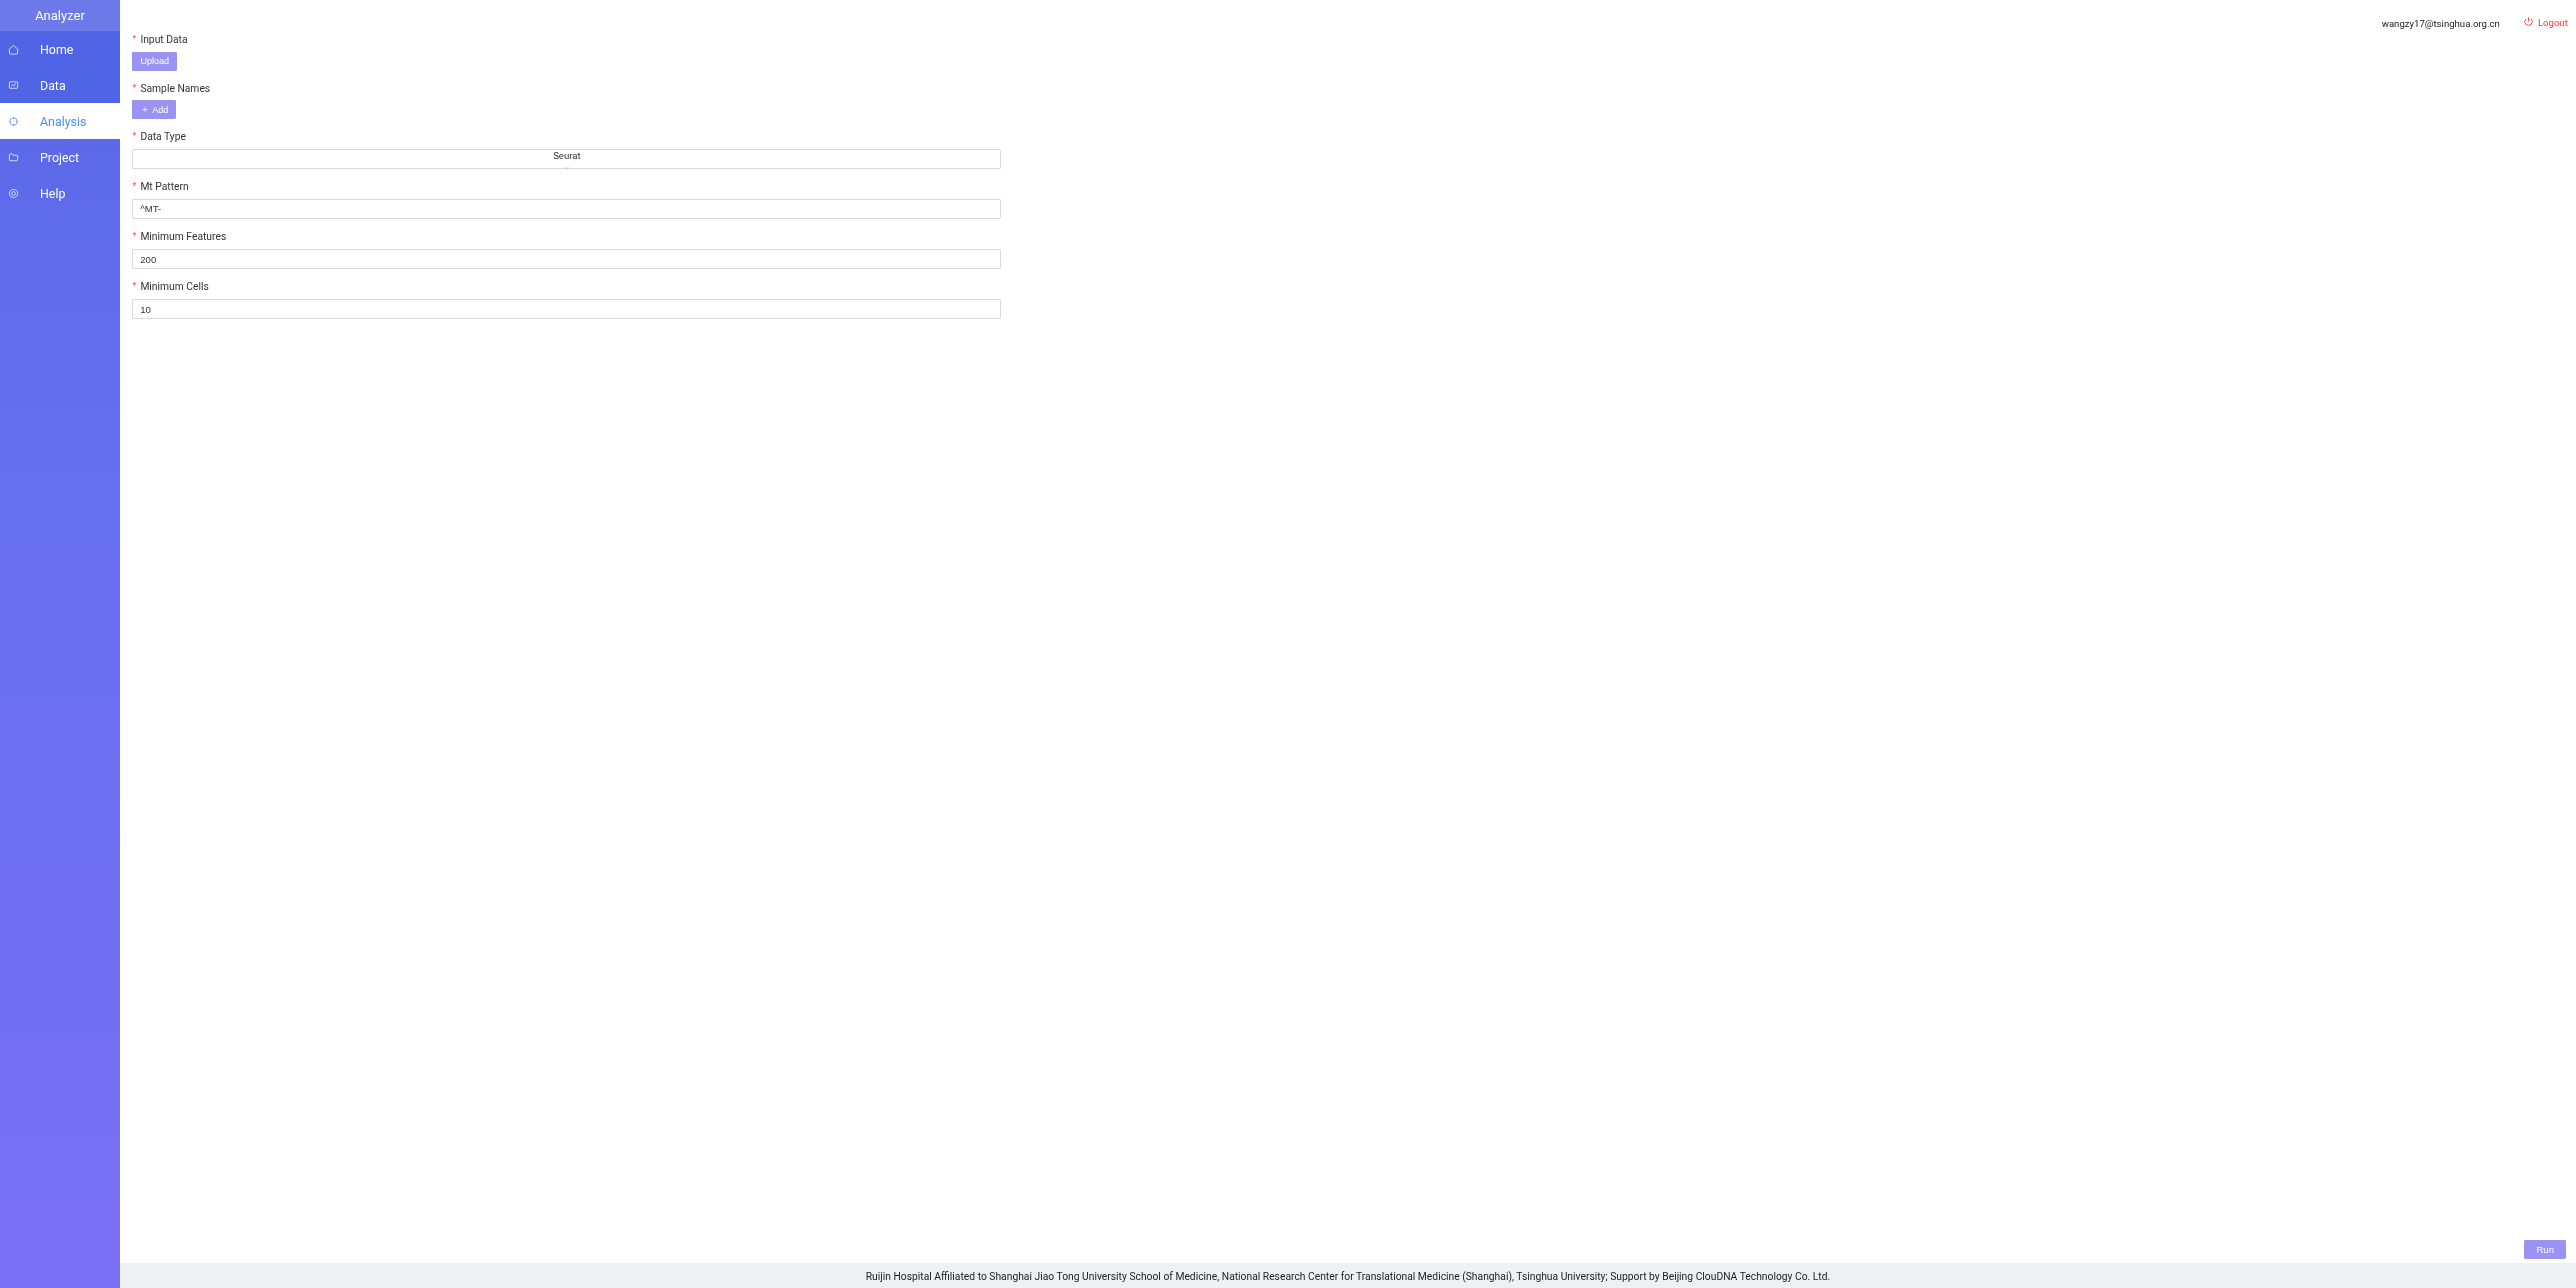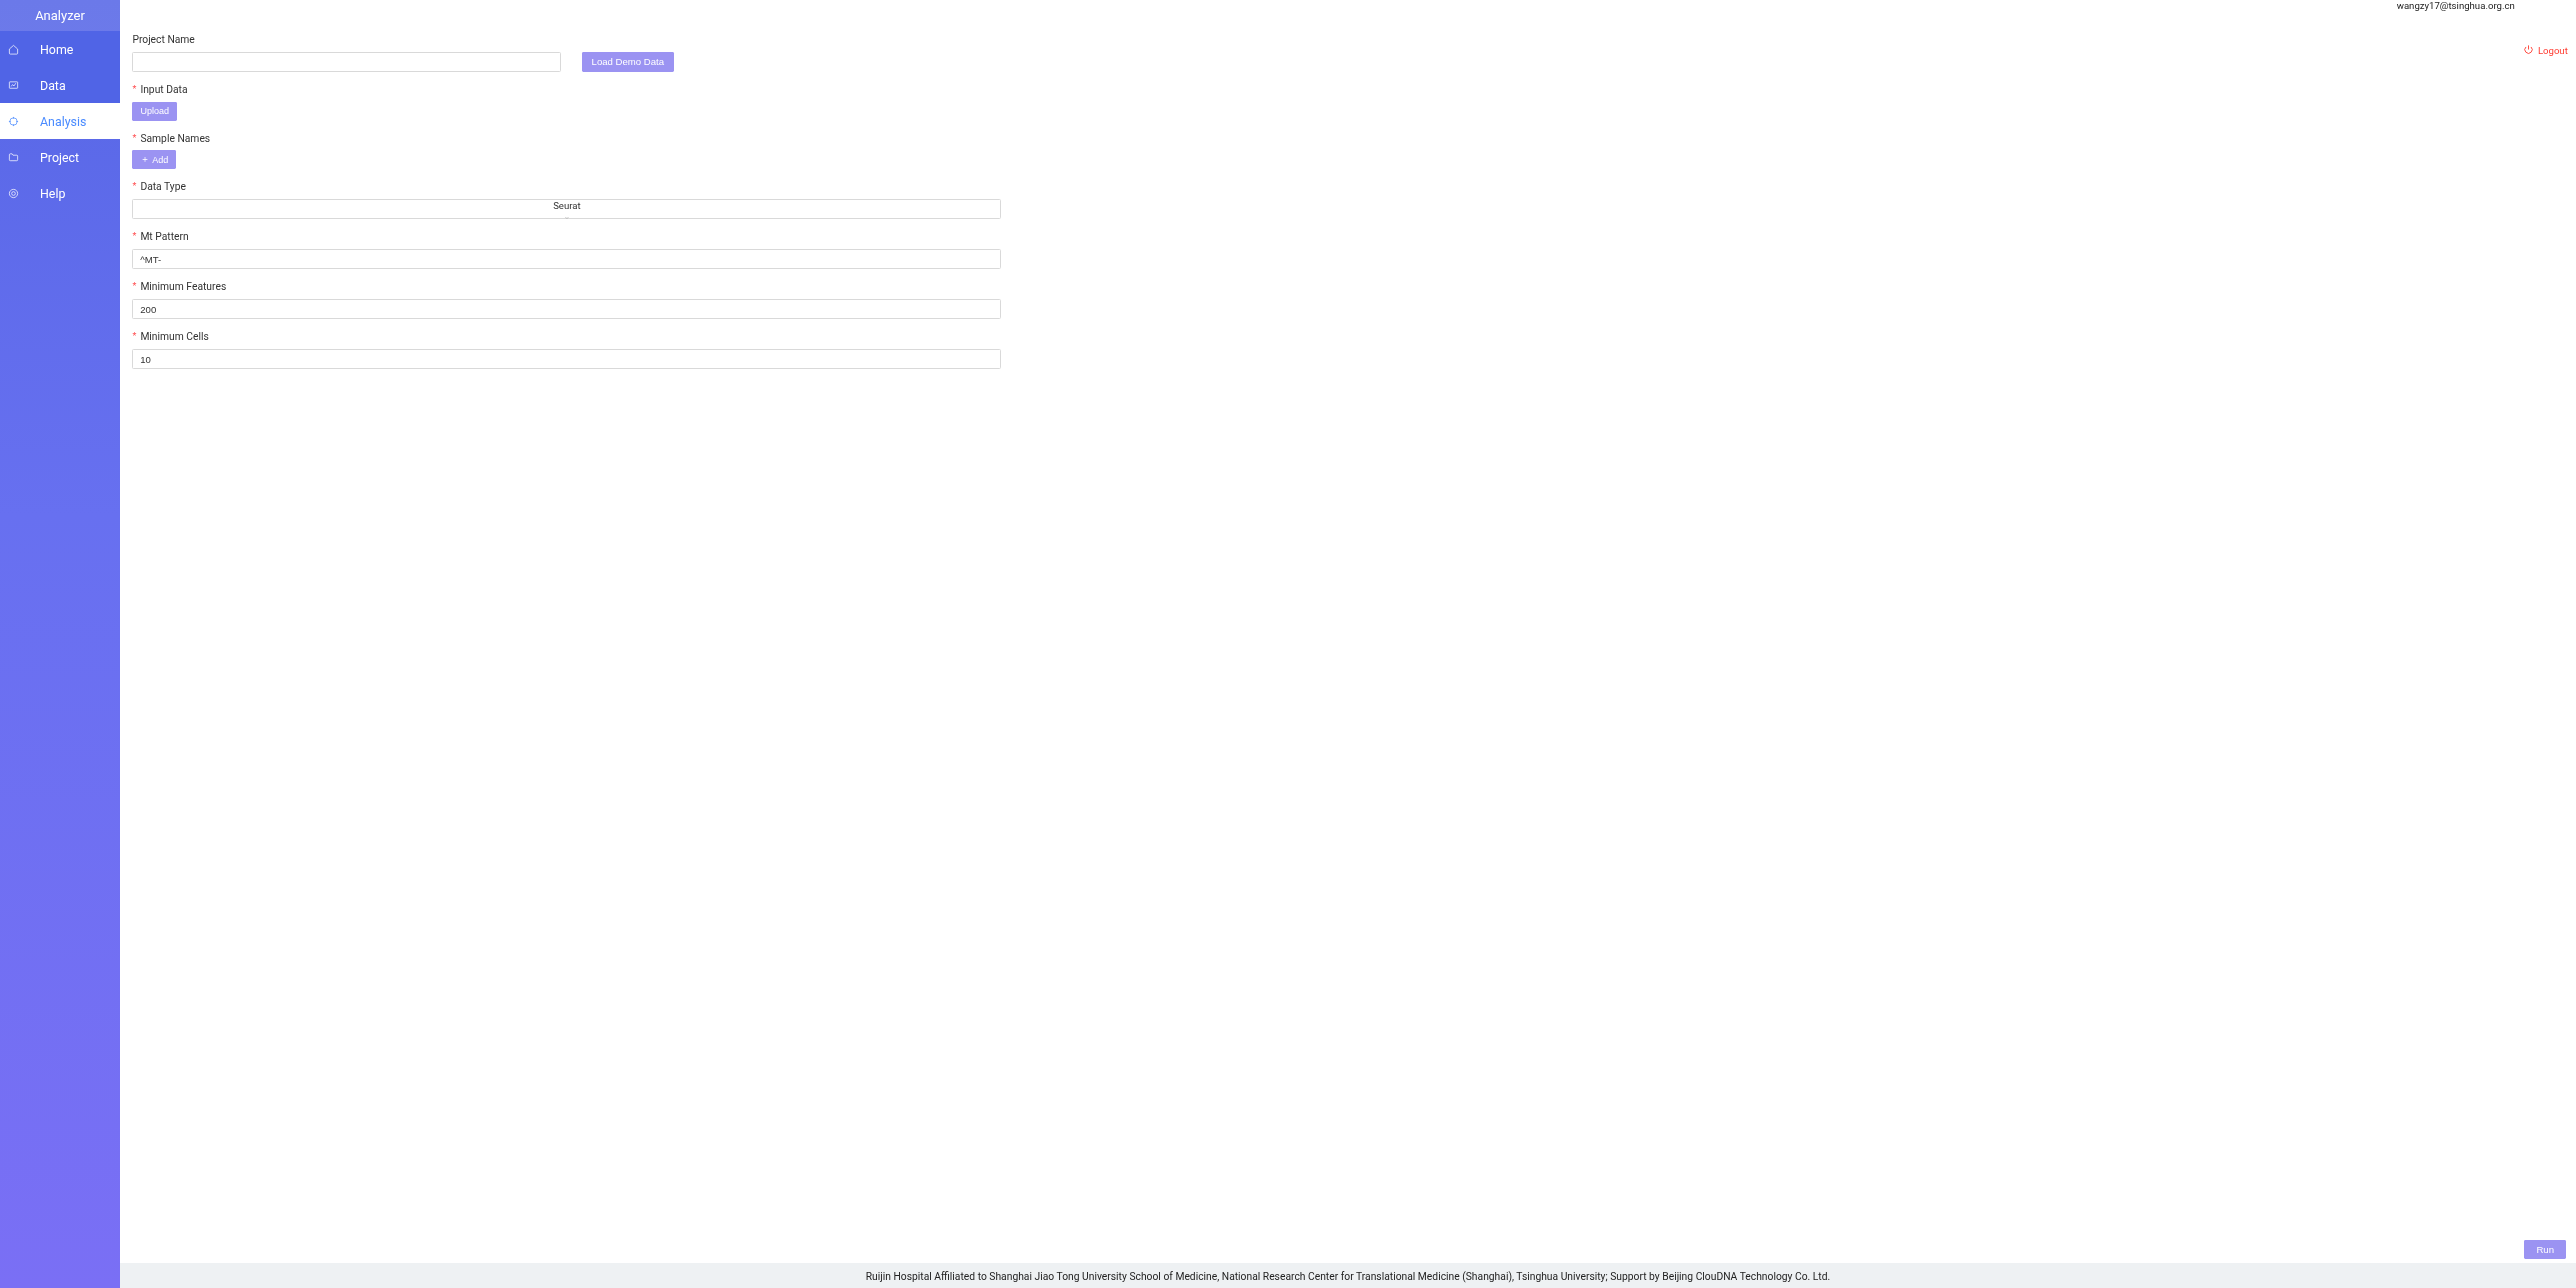--- a/index.html
+++ b/index.html
@@ -60,26 +60,26 @@
   .main {
     flex: 1;
     display: flex;
     flex-direction: column;
     min-width: 0;
     background: #fff;
   }
   .topbar {
     height: 29px;
     display: flex;
-    align-items: flex-start;
+    align-items: flex-end;
     justify-content: flex-end;
     padding-right: 8.2px;
     font-size: 9.6px;
     color: #222;
-    gap: 8px;
+    gap: 23px;
   }
   .topbar .logout {
     color: #ff3b30;
     display: flex;
     align-items: center;
     gap: 4.1px;
     cursor: pointer;
     margin-top: 44px;
   }
   .topbar .logout svg { width: 11px; height: 11px; }
@@ -234,29 +234,20 @@
               <path d="M12 3v9"></path>
               <path d="M6.5 6.5a8 8 0 1 0 11 0"></path>
             </svg>
         </span>
         <span>Logout</span>
       </span>
     </div>
 
     <div class="form-area">
 
-      <div class="form-row first-row">
-        <div class="field-left">
-          <div class="form-label">
-            <span>Project Name</span>
-          </div>
-          <input class="text-input" type="text" value="" style="">
-        </div>
-        <button class="btn">Load Demo Data</button>
-      </div>
 
       <div class="form-row">
         <div class="form-label">
           <span class="required-star">*</span>
           <span>Input Data</span>
         </div>
         <button class="btn small">Upload</button>
       </div>
 
       <div class="form-row">

